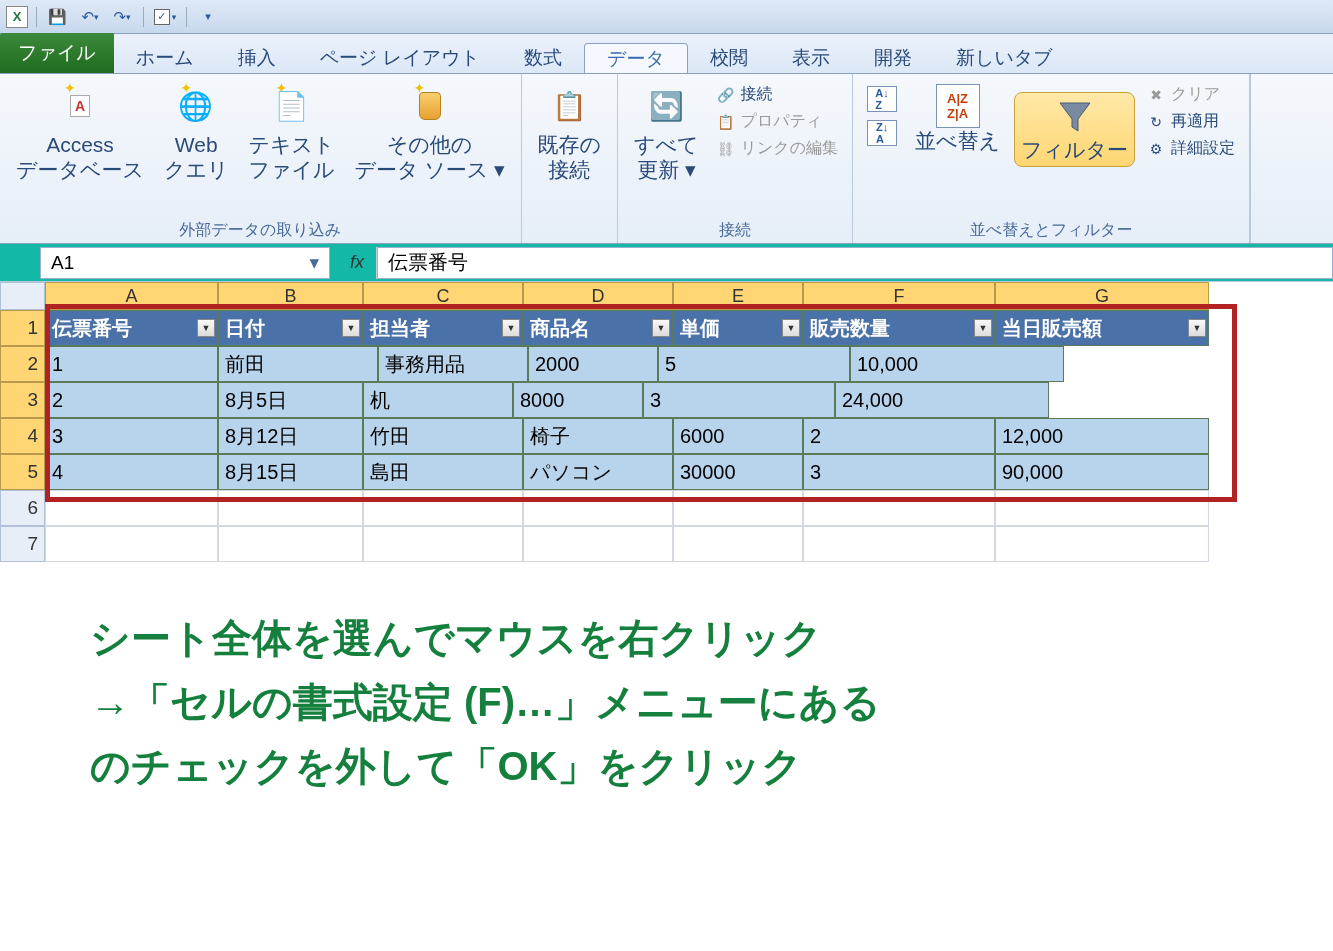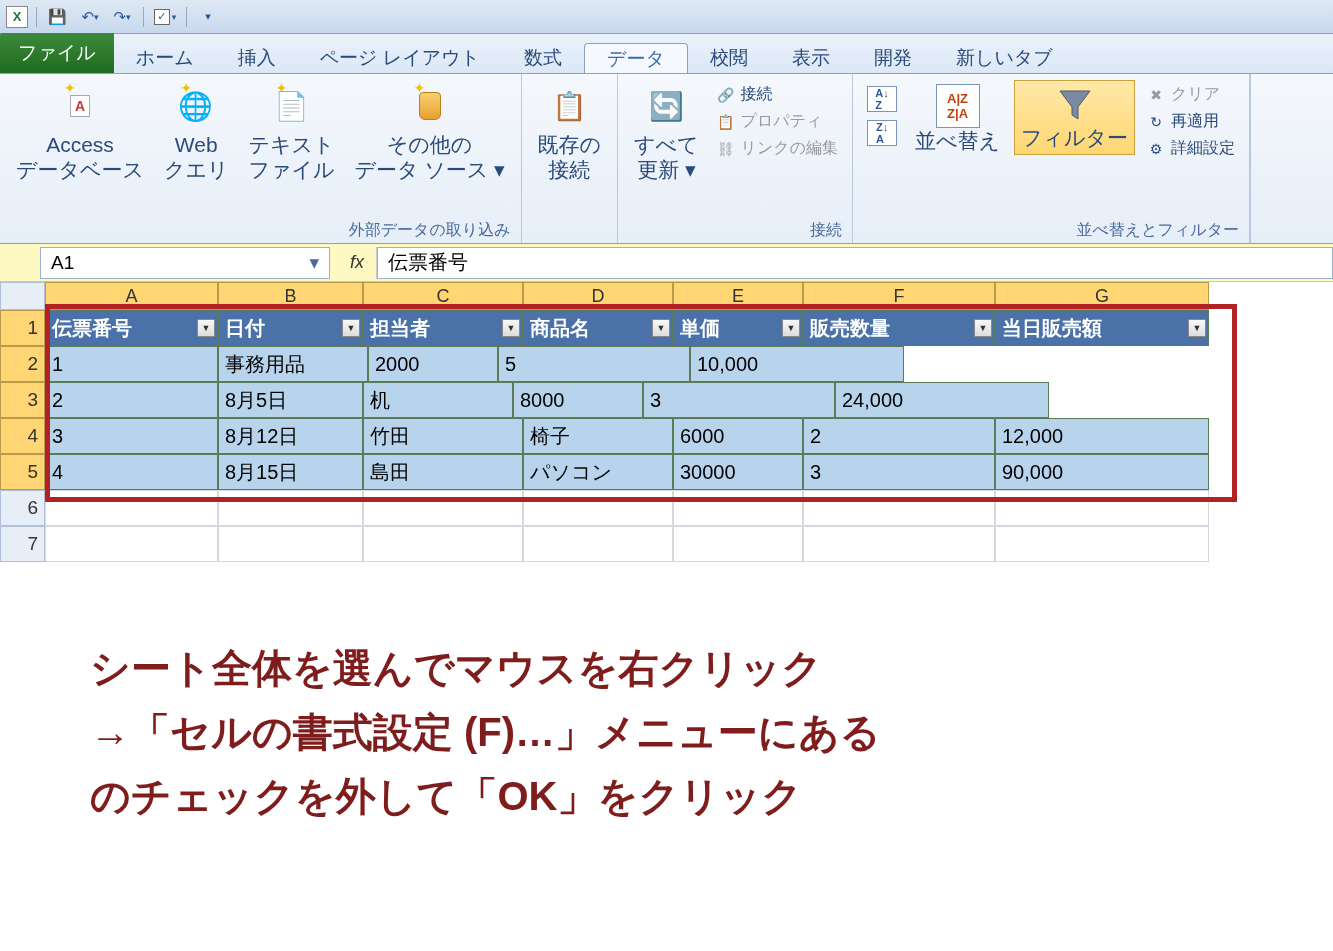--- a/index.html
+++ b/index.html
@@ -14,39 +14,39 @@
 
 
 .ribbon-tabs { height: 40px; background: linear-gradient(#eaf1fb, #dce8f7); display: flex; align-items: flex-end; border-bottom: 1px solid #8ba0bc; }
 .file-tab { background: linear-gradient(#3c8a3c, #1f6b1f); color: #fff; padding: 8px 18px; font-size: 19px; cursor: pointer; height: 40px; display: flex; align-items: center; border-top-left-radius: 2px; }
 .rtab { padding: 8px 22px; font-size: 19px; color: #2a4a7a; cursor: pointer; height: 30px; display: flex; align-items: center; }
 .rtab.active { background: #f5f9ff; border: 1px solid #8ba0bc; border-bottom: none; border-top-left-radius: 4px; border-top-right-radius: 4px; color: #3a6aad; }
 
 
 .ribbon { height: 170px; background: linear-gradient(#f5f8fc, #e6eef8); border-bottom: 1px solid #8ba0bc; display: flex; }
 .rgroup { padding: 6px 10px 2px; border-right: 1px solid #b8c9de; display: flex; flex-direction: column; }
-.rgroup-label { text-align: right; font-size: 16px; color: #4a6a9a; margin-top: auto; padding-top: 4px; }
+.rgroup-label { text-align: center; font-size: 16px; color: #4a6a9a; margin-top: auto; padding-top: 4px; }
 .rgroup-content { display: flex; gap: 8px; flex: 1; align-items: flex-start; }
 .big-btn { display: flex; flex-direction: column; align-items: center; padding: 4px 6px; cursor: pointer; min-width: 70px; }
 .big-btn .icon-box { width: 44px; height: 44px; display: flex; align-items: center; justify-content: center; font-size: 28px; margin-bottom: 4px; position: relative; }
 .big-btn .lbl { font-size: 21px; color: #2a4a7a; text-align: center; line-height: 1.2; }
-.big-btn.filter { background: linear-gradient(#ffe9a8, #ffd673); border: 1px solid #c9a23d; border-radius: 0; }
+.big-btn.filter { background: linear-gradient(#ffe9a8, #ffd673); border: 1px solid #c9a23d; border-radius: 8px; margin-top: 12px; }
 .small-list { display: flex; flex-direction: column; gap: 6px; padding: 4px; }
 .small-item { display: flex; align-items: center; gap: 6px; font-size: 16px; color: #2a4a7a; cursor: pointer; }
 .small-item.disabled { color: #999; }
 .small-icon { width: 18px; height: 18px; display: flex; align-items: center; justify-content: center; font-size: 14px; }
 
 
 .sort-col { display: flex; flex-direction: column; gap: 8px; padding: 6px 4px; }
 .sort-box { width: 30px; height: 26px; border: 1px solid #7a94b8; background: #fff; display: flex; align-items: center; justify-content: center; font-size: 11px; color: #2a5a9c; cursor: pointer; font-weight: bold; }
 .sort-big { width: 44px; height: 44px; border: 1px solid #7a94b8; background: #fff; display: flex; align-items: center; justify-content: center; font-size: 13px; color: #c2410c; cursor: pointer; font-weight: bold; }
 .filter-funnel { width: 40px; height: 40px; }
 
 
-.formula-row { height: 38px; background: #fef9c3; border-bottom: 1px solid #b8c9de; display: flex; align-items: center; }
+.formula-row { height: 38px; background: #14b8a6; border-bottom: 1px solid #b8c9de; display: flex; align-items: center; }
 .name-box { width: 290px; height: 32px; margin: 0 8px 0 40px; background: #fff; border: 1px solid #9ab0cc; display: flex; align-items: center; padding: 0 10px; font-size: 19px; }
 .name-box .dd { margin-left: auto; color: #4a6a9a; }
 .fx-label { font-style: italic; font-size: 18px; color: #333; padding: 0 12px; border-right: 1px solid #ccc; height: 32px; display: flex; align-items: center; }
 .formula-input { flex: 1; height: 32px; background: #fff; border: 1px solid #9ab0cc; padding: 0 10px; font-size: 20px; display: flex; align-items: center; }
 
 
 .sheet-area { display: flex; }
 .corner { width: 45px; height: 28px; background: #e8eef7; border: 1px solid #b0c0d6; }
 .col-h { height: 28px; background: #ffd673; border: 1px solid #b89a4a; display: flex; align-items: center; justify-content: center; font-size: 18px; color: #333; }
 .row-h { width: 45px; height: 36px; background: #ffd673; border: 1px solid #b89a4a; display: flex; align-items: center; justify-content: flex-end; padding-right: 6px; font-size: 19px; color: #333; }
@@ -55,21 +55,21 @@
 .grid-wrap { position: relative; }
 .red-box { position: absolute; border: 5px solid #b22222; pointer-events: none; z-index: 5; }
 
 .table-cell { height: 36px; border: 1px solid #5a7a58; padding: 0 6px; font-size: 20px; display: flex; align-items: center; position: relative; }
 .header-cell { background: #4a72a8; color: #fff; font-weight: bold; }
 .data-cell { background: #b8d4ec; color: #000; }
 .filter-arrow { position: absolute; right: 2px; top: 8px; width: 18px; height: 18px; background: linear-gradient(#f8f8f8,#ddd); border: 1px solid #888; display: flex; align-items: center; justify-content: center; font-size: 9px; color: #333; }
 
 .empty-cell { height: 36px; border: 1px solid #d4d8e0; }
 
-.annotation { position: absolute; left: 90px; top: 636px; font-size: 40px; font-weight: bold; color: #7f1d1d; line-height: 1.6; font-family: "Meiryo", "Yu Gothic", sans-serif; }
+.annotation { position: absolute; left: 90px; top: 606px; font-size: 40px; font-weight: bold; color: #15803d; line-height: 1.6; font-family: "Meiryo", "Yu Gothic", sans-serif; }
 
 
 .c0 { width: 45px; }
 .cA { width: 173px; }
 .cB { width: 145px; }
 .cC { width: 160px; }
 .cD { width: 150px; }
 .cE { width: 130px; }
 .cF { width: 192px; }
 .cG { width: 214px; }
@@ -266,20 +266,21 @@
       </div>
     <div class="table-cell header-cell cG">
         <span>当日販売額</span>
         <span class="filter-arrow">▼</span>
       </div>
   </div>
 
   <div class="sheet-area">
       <div class="row-h">2</div>
     <div class="table-cell data-cell cA">1</div>
+    <div class="table-cell data-cell cC">前田</div>
     <div class="table-cell data-cell cD">事務用品</div>
     <div class="table-cell data-cell cE">2000</div>
     <div class="table-cell data-cell cF">5</div>
     <div class="table-cell data-cell cG">10,000</div>
   </div>
   <div class="sheet-area">
       <div class="row-h">3</div>
     <div class="table-cell data-cell cA">2</div>
     <div class="table-cell data-cell cB">8月5日</div>
     <div class="table-cell data-cell cD">机</div>

